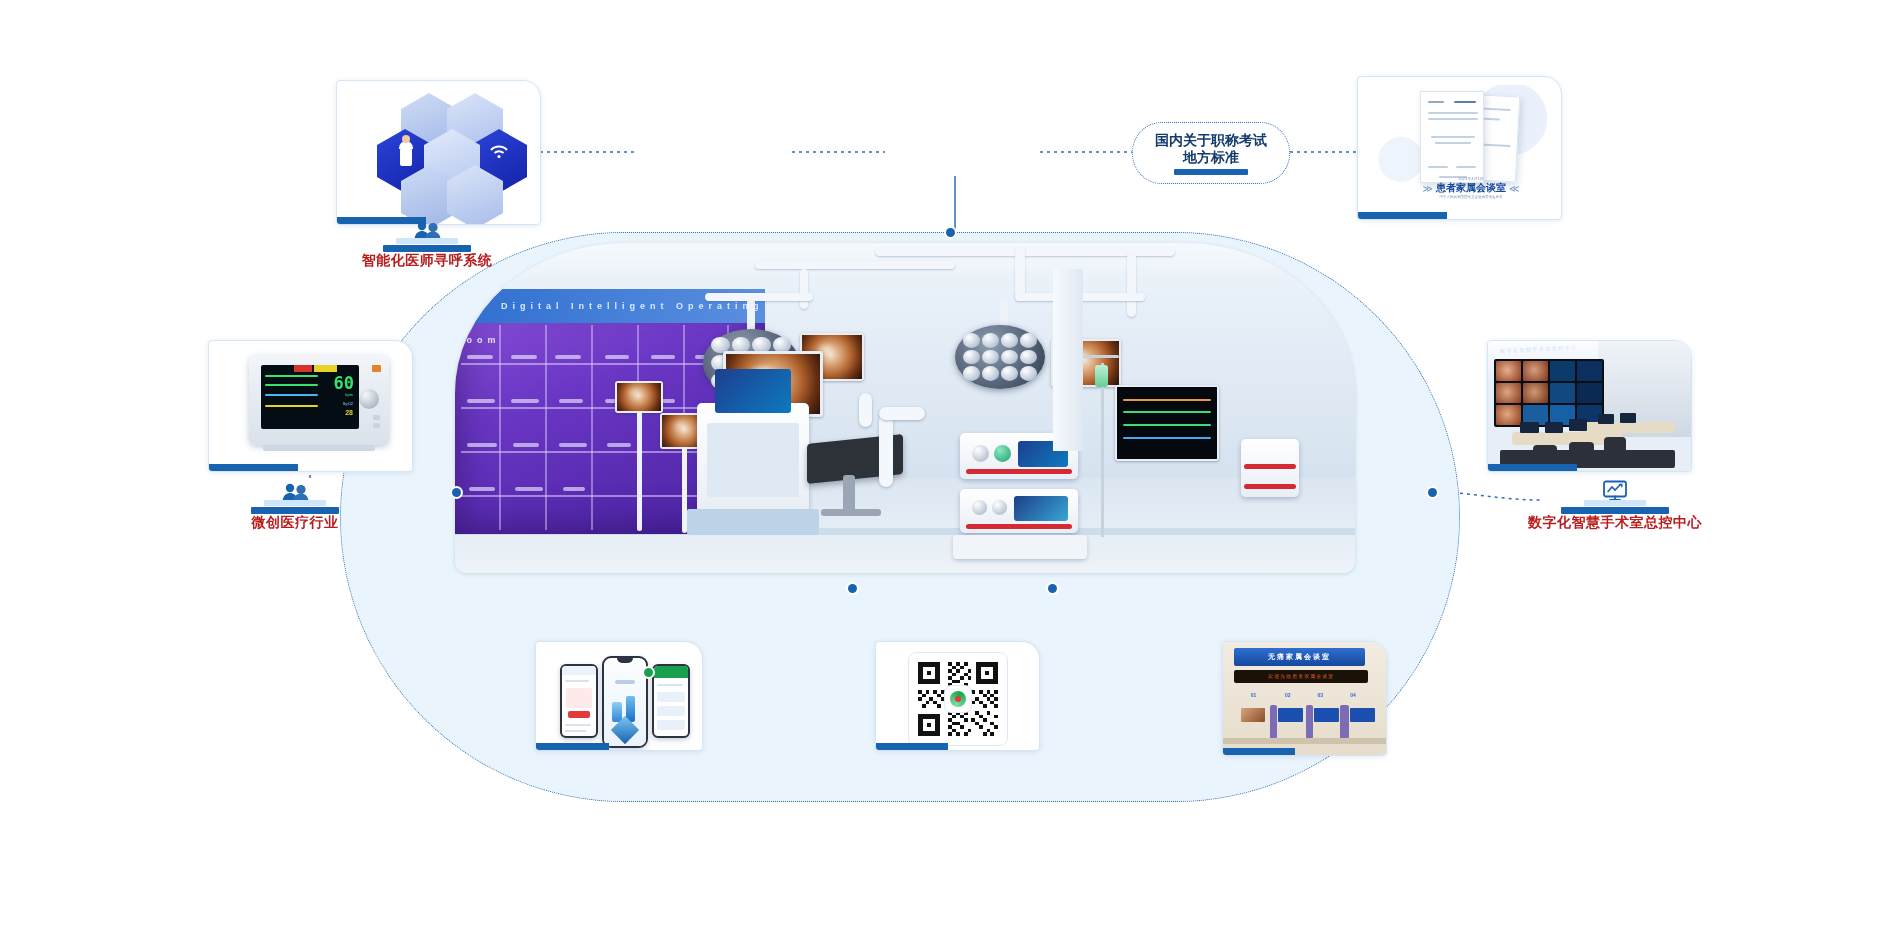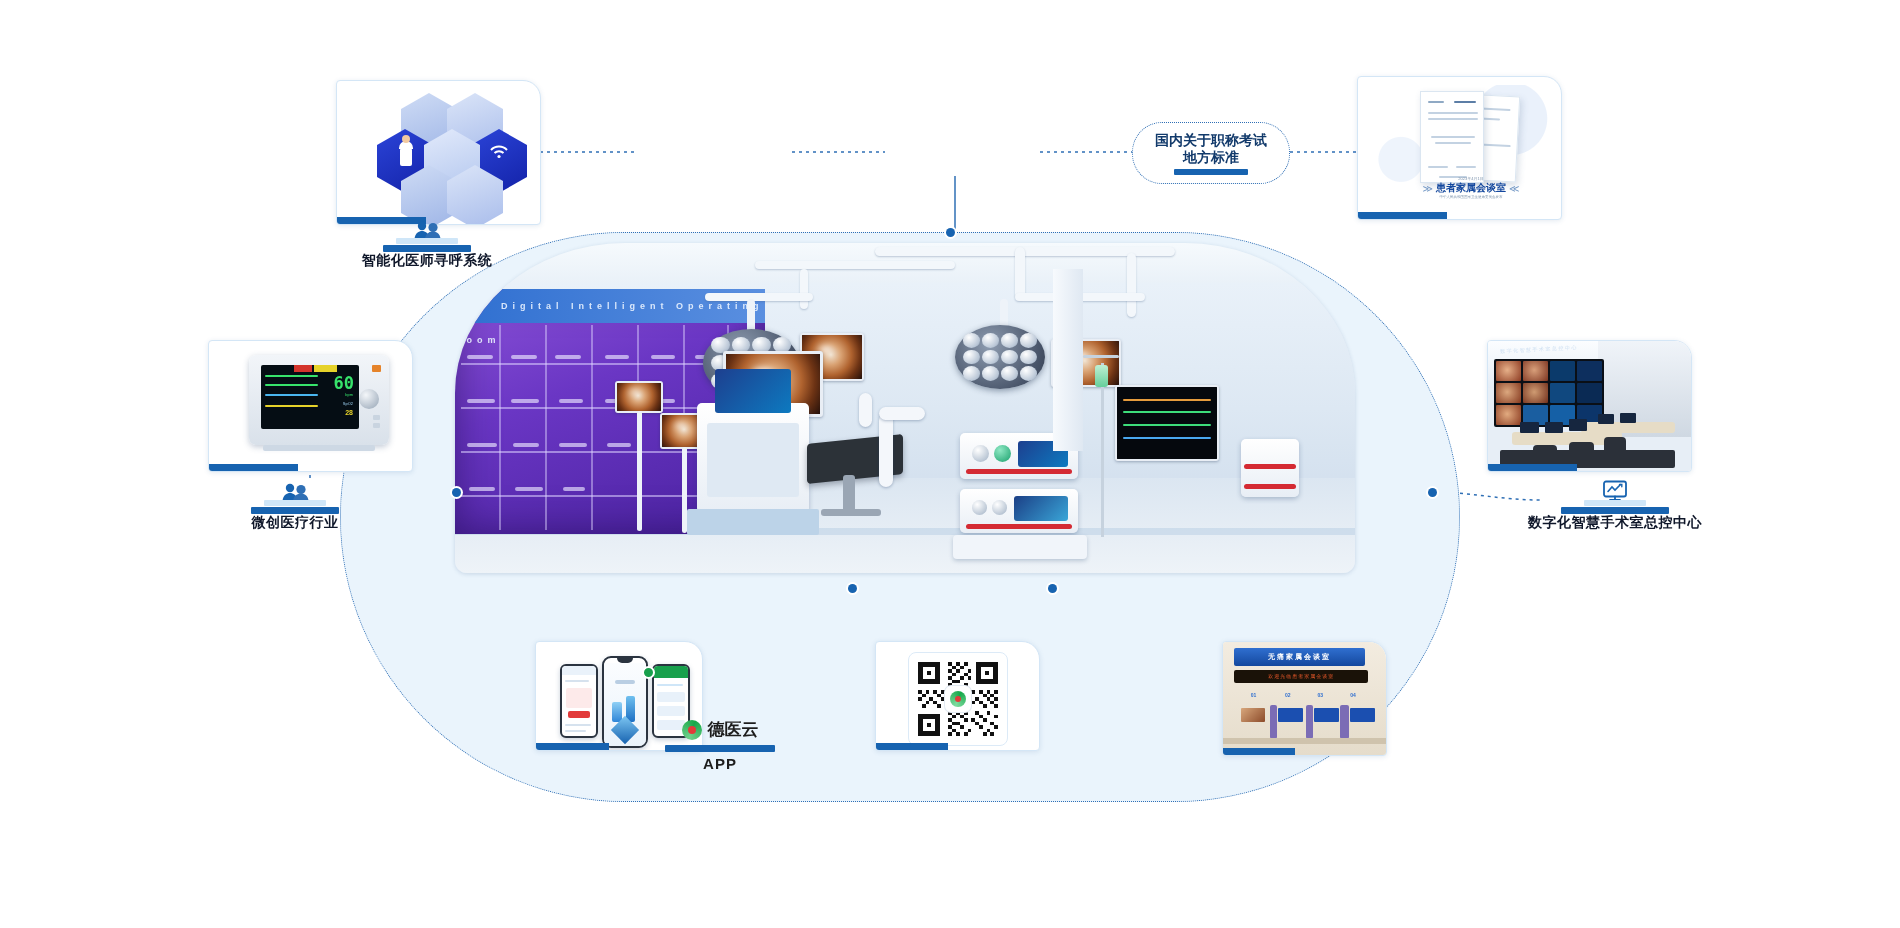--- a/index.html
+++ b/index.html
@@ -132,21 +132,21 @@
     position:absolute; left:0; bottom:0; height:7px; width:44%;
     background:#1763b0;
   }
   .card .inner{ position:absolute; inset:8px 10px 14px 10px; }
 
   
   .node{ position:absolute; text-align:center; width:230px; }
   .node .ico{ height:24px; display:flex; align-items:flex-end; justify-content:center; }
   .node .bar{ width:88px; height:7px; background:#1763b0; border-radius:1px; margin:2px auto 5px; }
   .node .bar-lite{ position:absolute; width:62px; height:6px; background:#cfe6f8; border-radius:1px; }
-  .node .txt{ font-size:14px; color:#0f172a; font-weight:700; letter-spacing:.5px; white-space:nowrap; }
+  .node .txt{ font-size:14px; color:#b91c1c; font-weight:700; letter-spacing:.5px; white-space:nowrap; }
 
   
   .pill{
     position:absolute; border:1.6px dotted #2f6fb5; border-radius:30px;
     background:#fff; display:flex; flex-direction:column;
     align-items:center; justify-content:center;
   }
   .pill .p-main{ font-size:14px; font-weight:700; color:#123a6b; line-height:1.25; white-space:nowrap; }
   .pill .p-sub{ font-size:8px; font-weight:700; color:#1763b0; letter-spacing:1px; white-space:nowrap; }
   .pill .p-bar{ width:74px; height:6px; background:#1763b0; border-radius:1px; margin-top:3px; }
@@ -773,23 +773,15 @@
       </svg>
     </div>
     <div style="position:relative; height:12px;">
       <div class="bar-lite" style="left:50%; transform:translateX(-50%); top:-2px;"></div>
       <div class="bar" style="position:absolute; left:50%; transform:translateX(-50%); top:3px; width:108px;"></div>
     </div>
     <div class="txt">数字化智慧手术室总控中心</div>
   </div>
 
 
-  <div class="app-label" style="left:620px; top:718px;">
-    <div class="row">
-      <span class="dy-mark"></span>
-      <span class="dy-t">德医云</span>
-    </div>
-    <div class="bar"></div>
-    <div class="app-t">APP</div>
-  </div>
 
 
 </div>
 
 </body></html>

